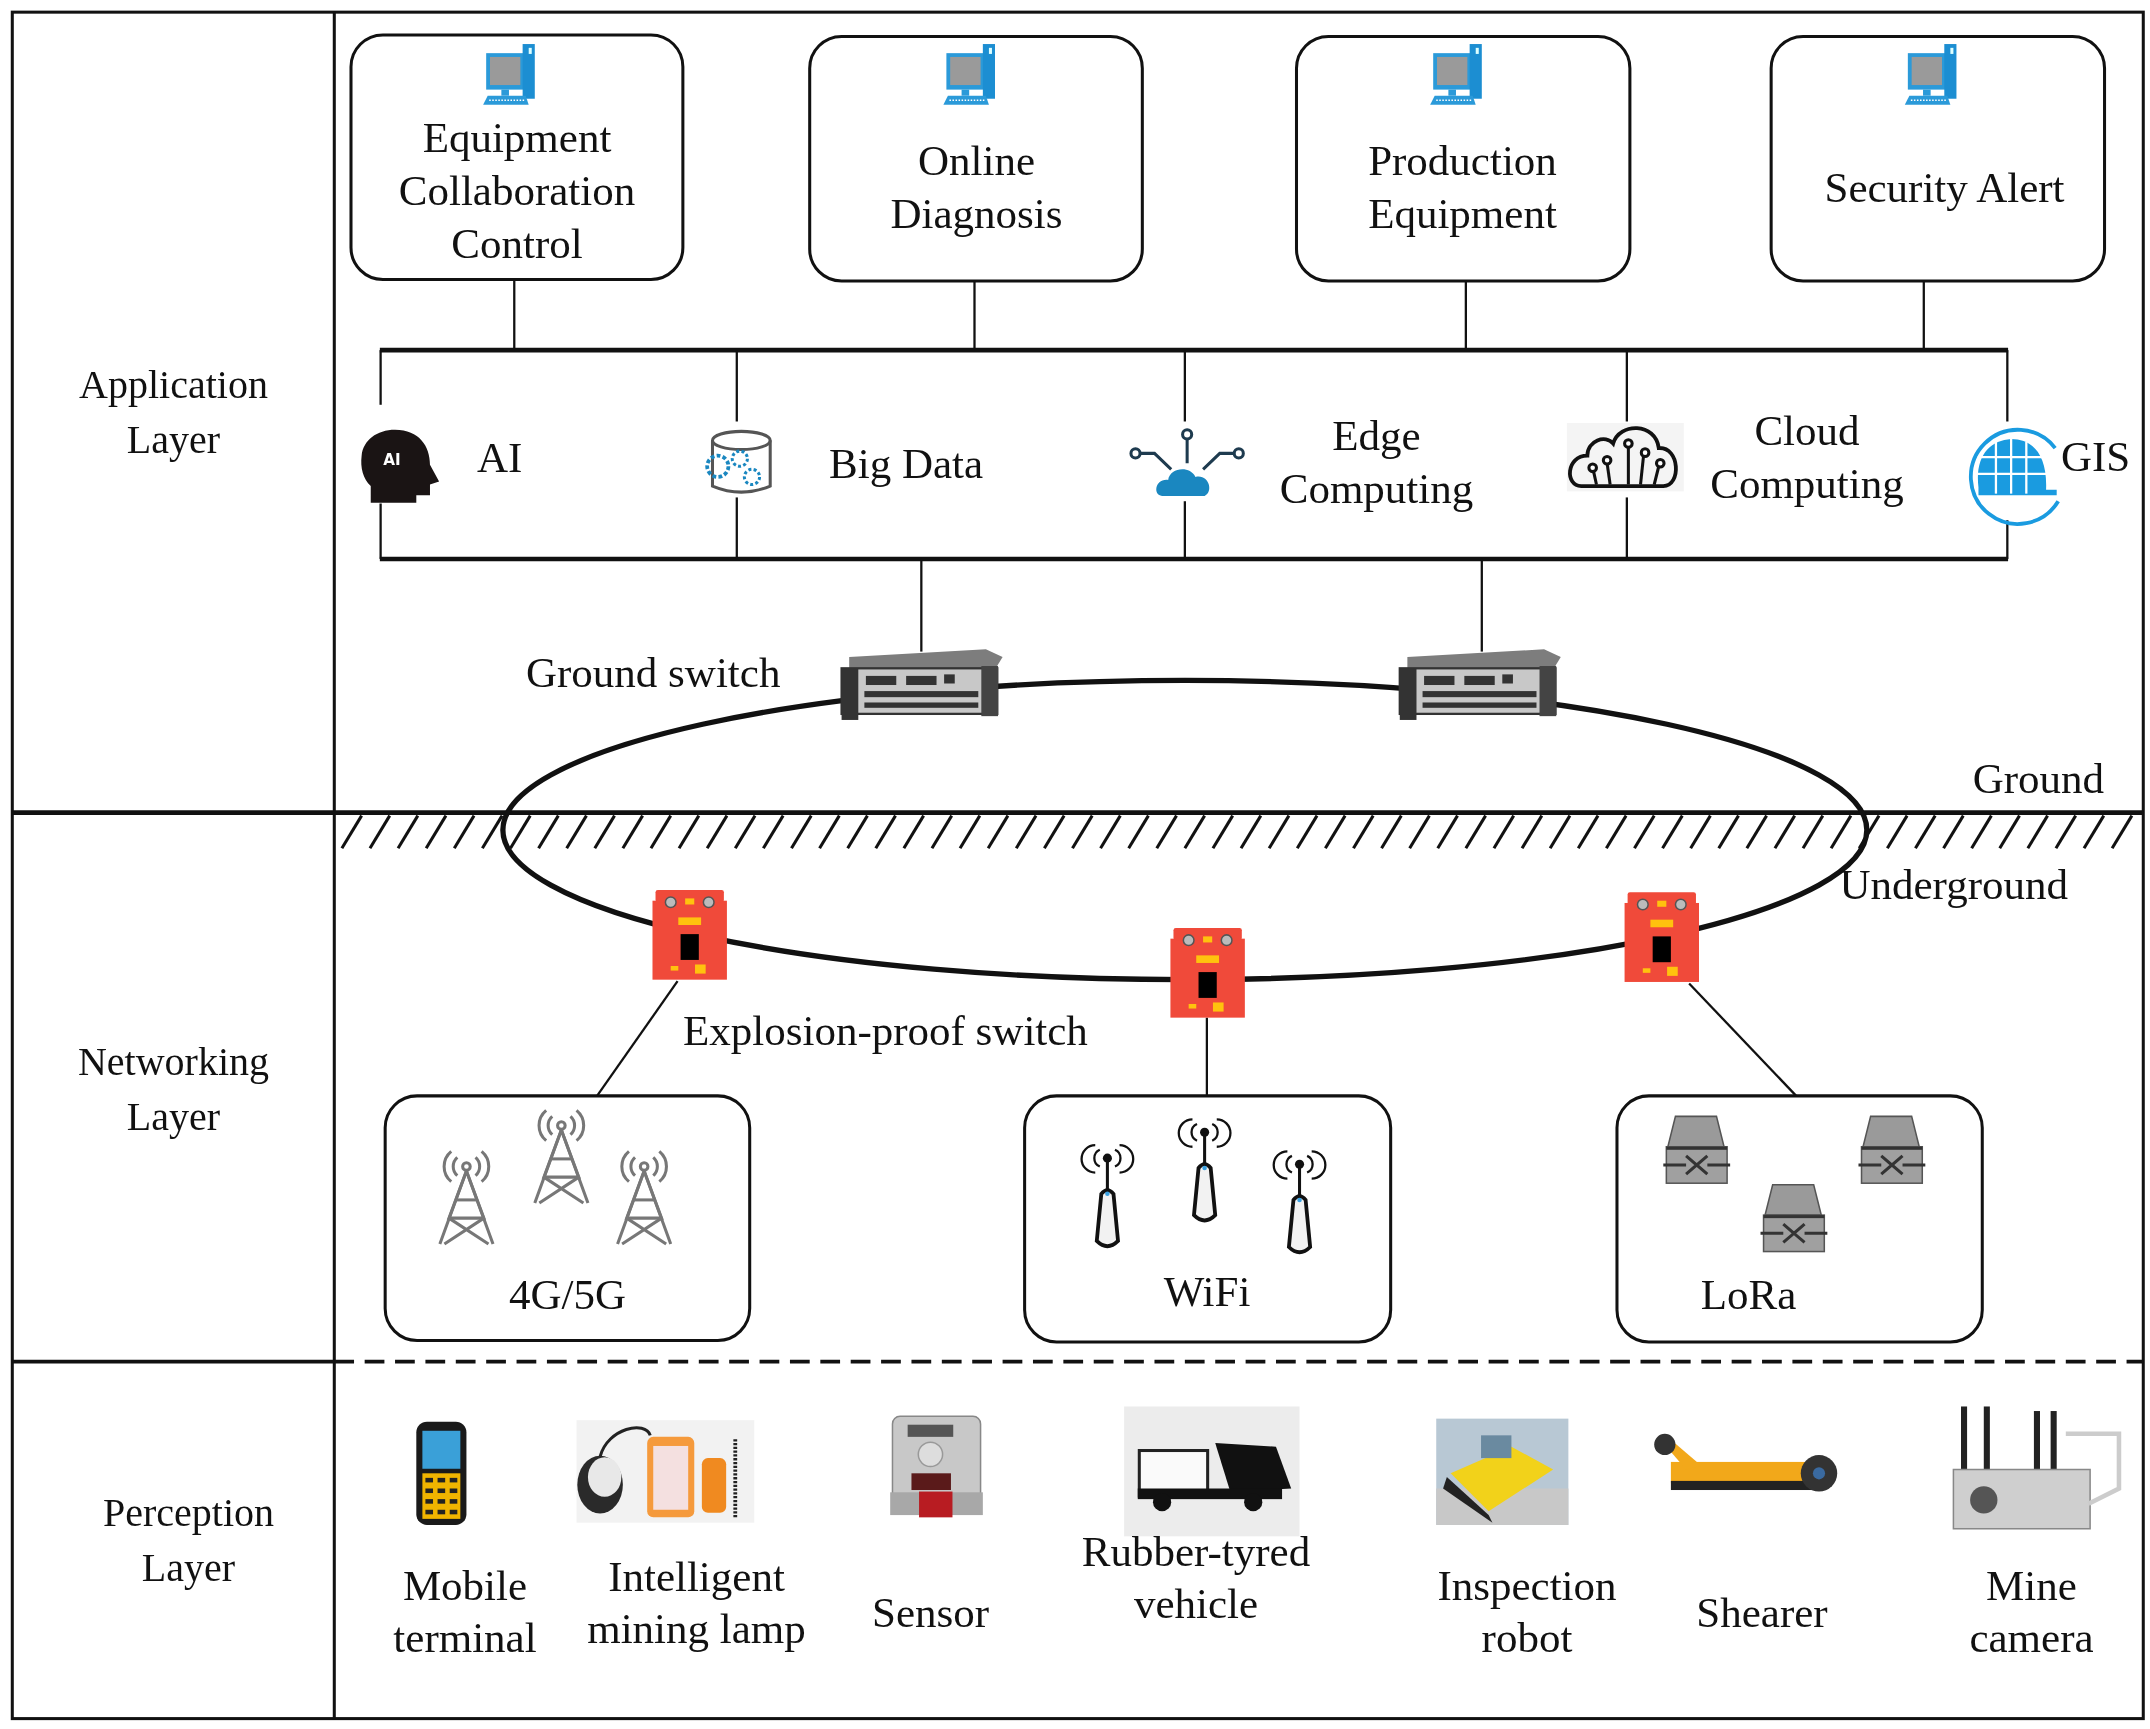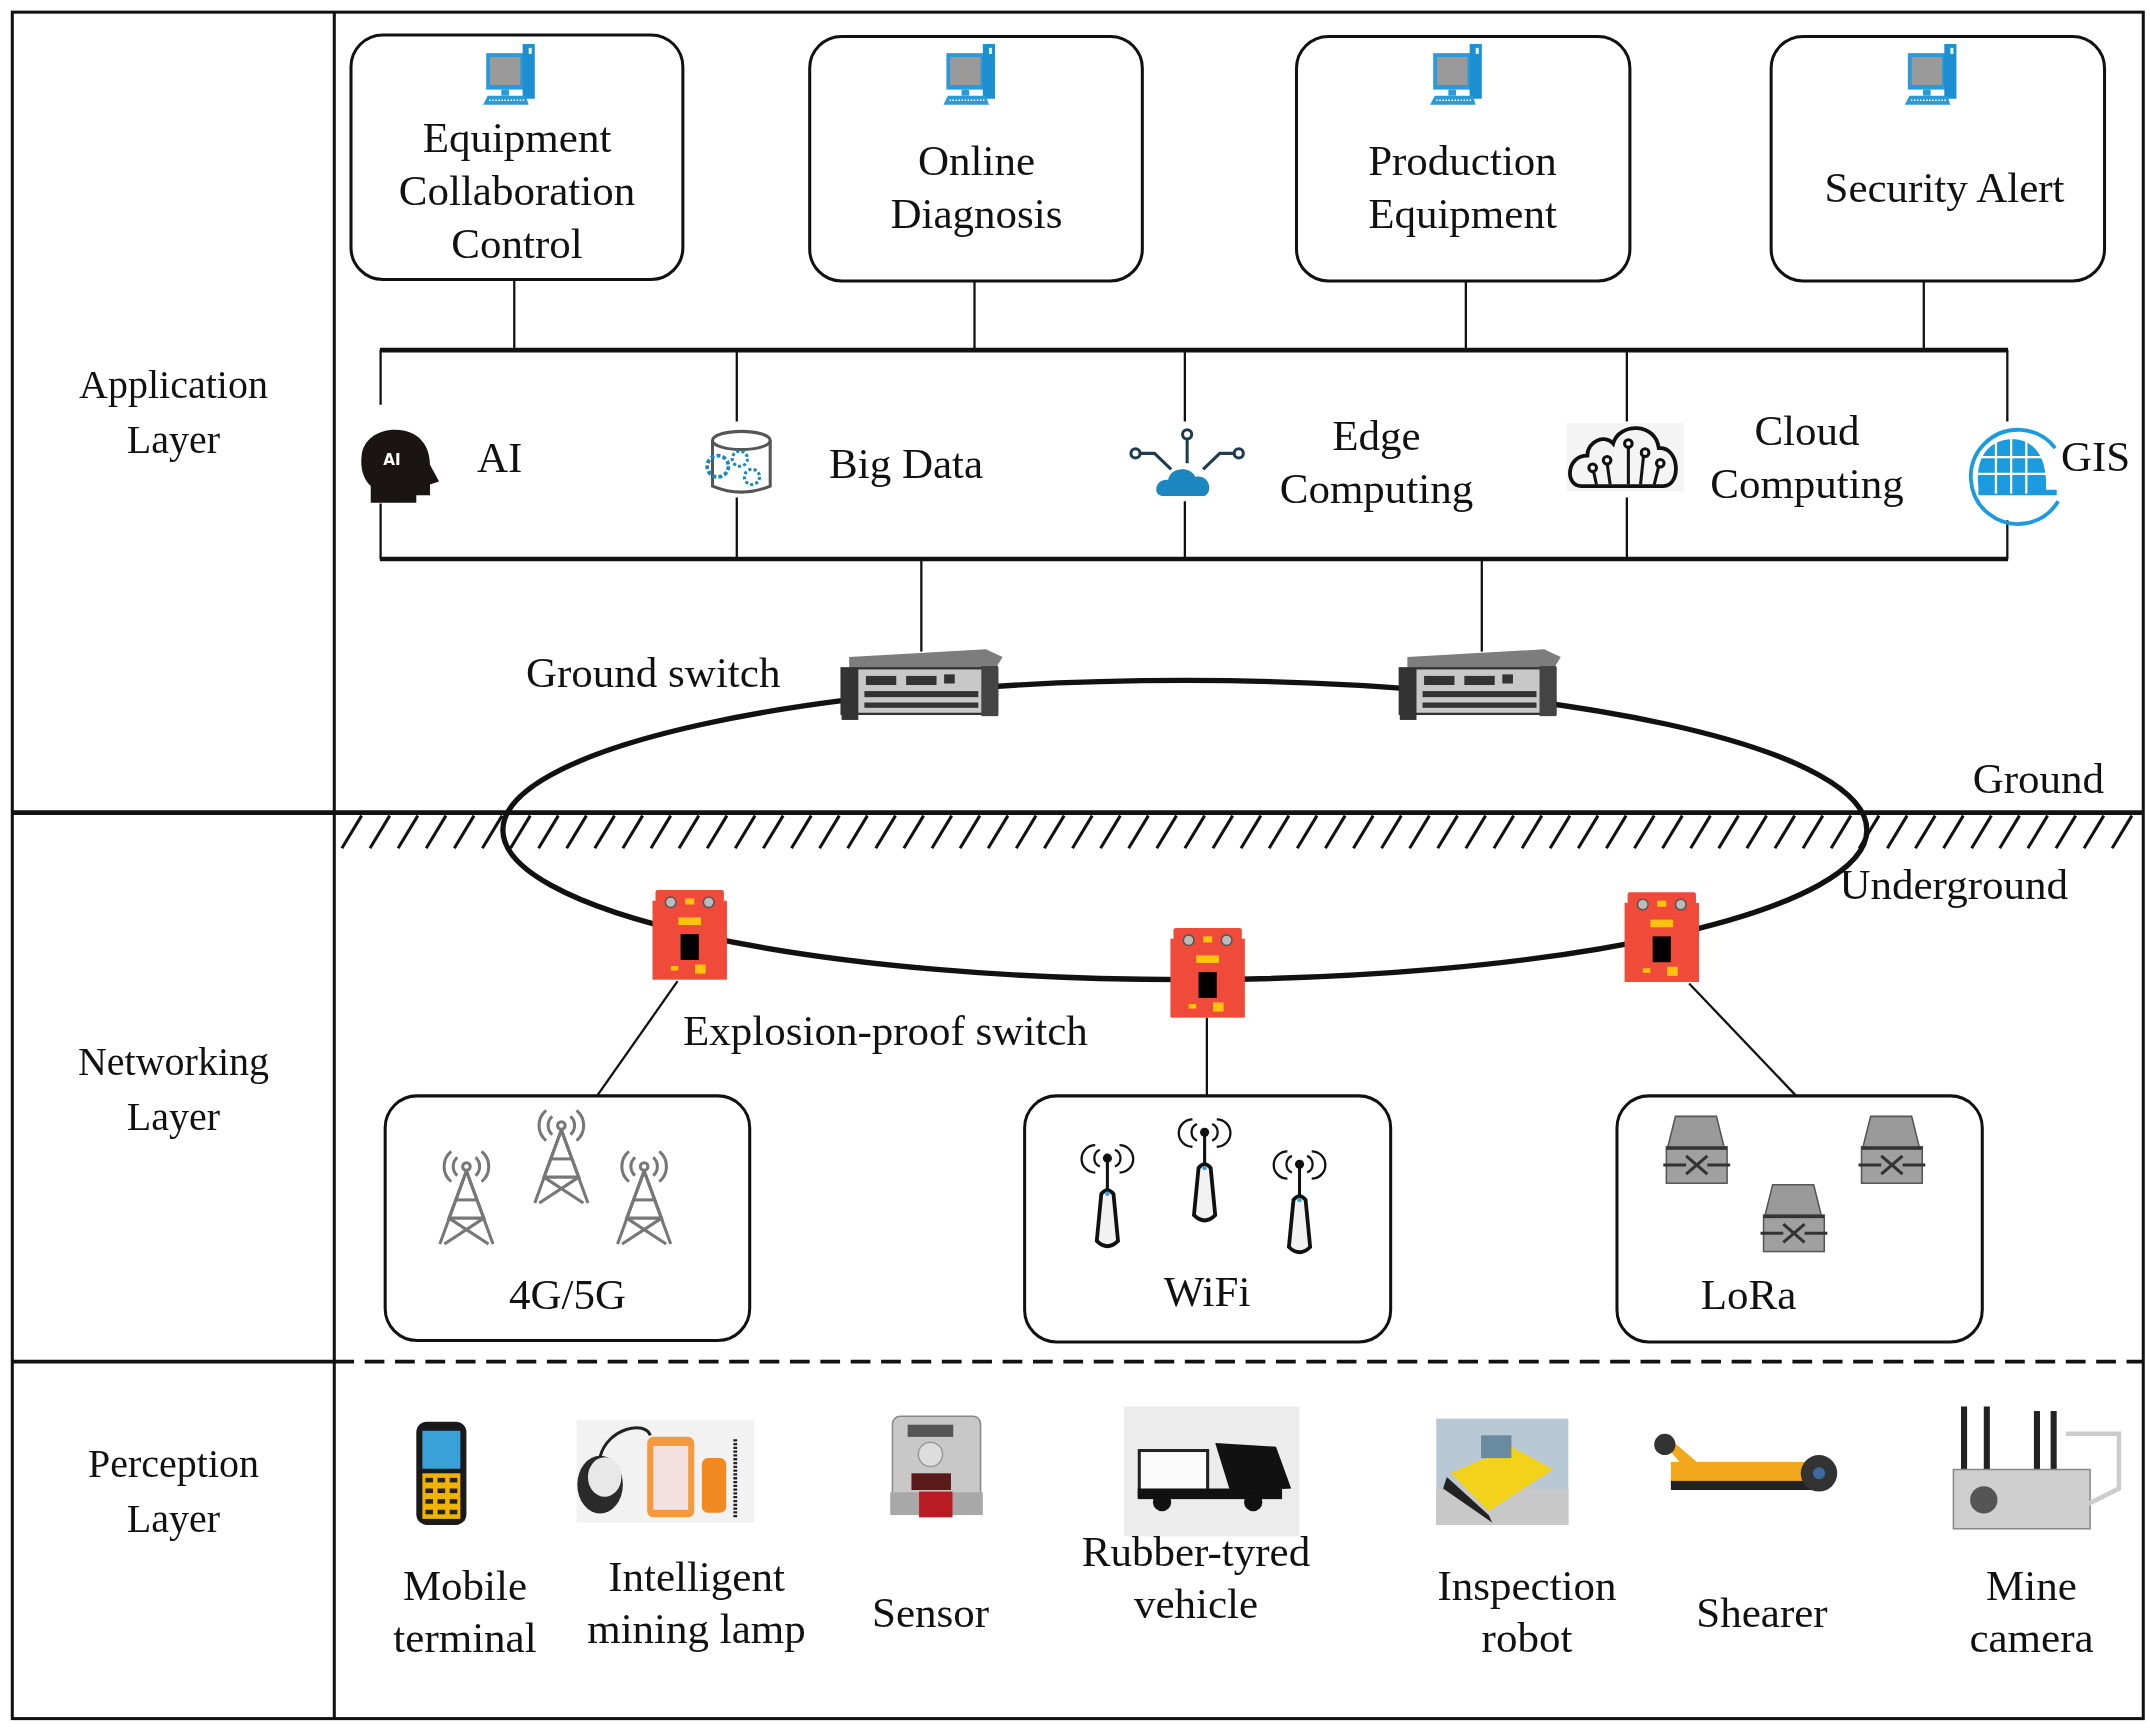--- a/index.html
+++ b/index.html
@@ -340,21 +340,21 @@
     <rect x="2572" y="1935" width="180" height="78" fill="#cfcfcf" stroke="#888" stroke-width="2"></rect>
     <circle cx="2612" cy="1975" r="18" fill="#555"></circle>
     <path d="M2720,1888 L2790,1888 L2790,1960 L2750,1980" fill="none" stroke="#ccc" stroke-width="6"></path>
   </g>
 </svg>
 
 <div class="layer-name" style="top:357px;">Application
 Layer</div>
 <div class="layer-name" style="top:1034px;">Networking
 Layer</div>
-<div class="layer-name" style="top:1436px;">Perception
+<div class="layer-name" style="top:1485px;margin-left:15px;">Perception
 Layer</div>
 
 <div class="box-text" style="left:351px;width:332px;top:111px;">Equipment
 Collaboration
 Control</div>
 <div class="box-text" style="left:810px;width:333px;top:134px;">Online
 Diagnosis</div>
 <div class="box-text" style="left:1296px;width:333px;top:134px;">Production
 Equipment</div>
 <div class="box-text" style="left:1778px;width:333px;top:161px;">Security Alert</div>

